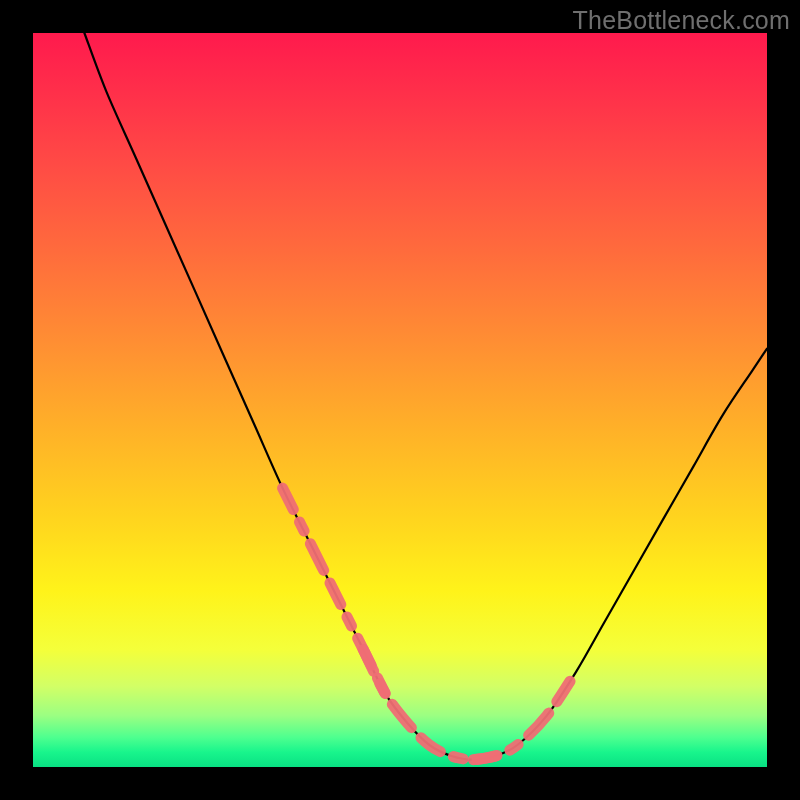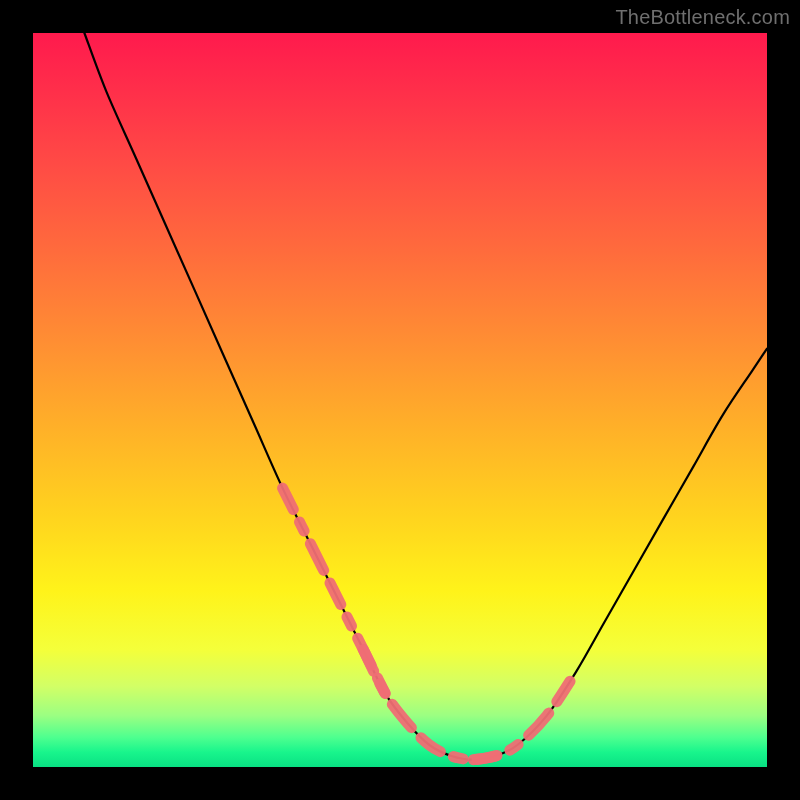--- a/index.html
+++ b/index.html
@@ -40,21 +40,21 @@
       #4dff8f 96%,
       #18f58c 98%,
       #09e083 100%
     );
   }
   .watermark {
     position: absolute;
     top: 6px;
     right: 10px;
     color: #6f6f6f;
-    font-size: 20px;
+    font-size: 25px;
     letter-spacing: 0.2px;
     font-weight: 400;
     user-select: none;
   }
   svg.curve {
     position: absolute;
     left: 0;
     top: 0;
     width: 734px;
     height: 734px;

